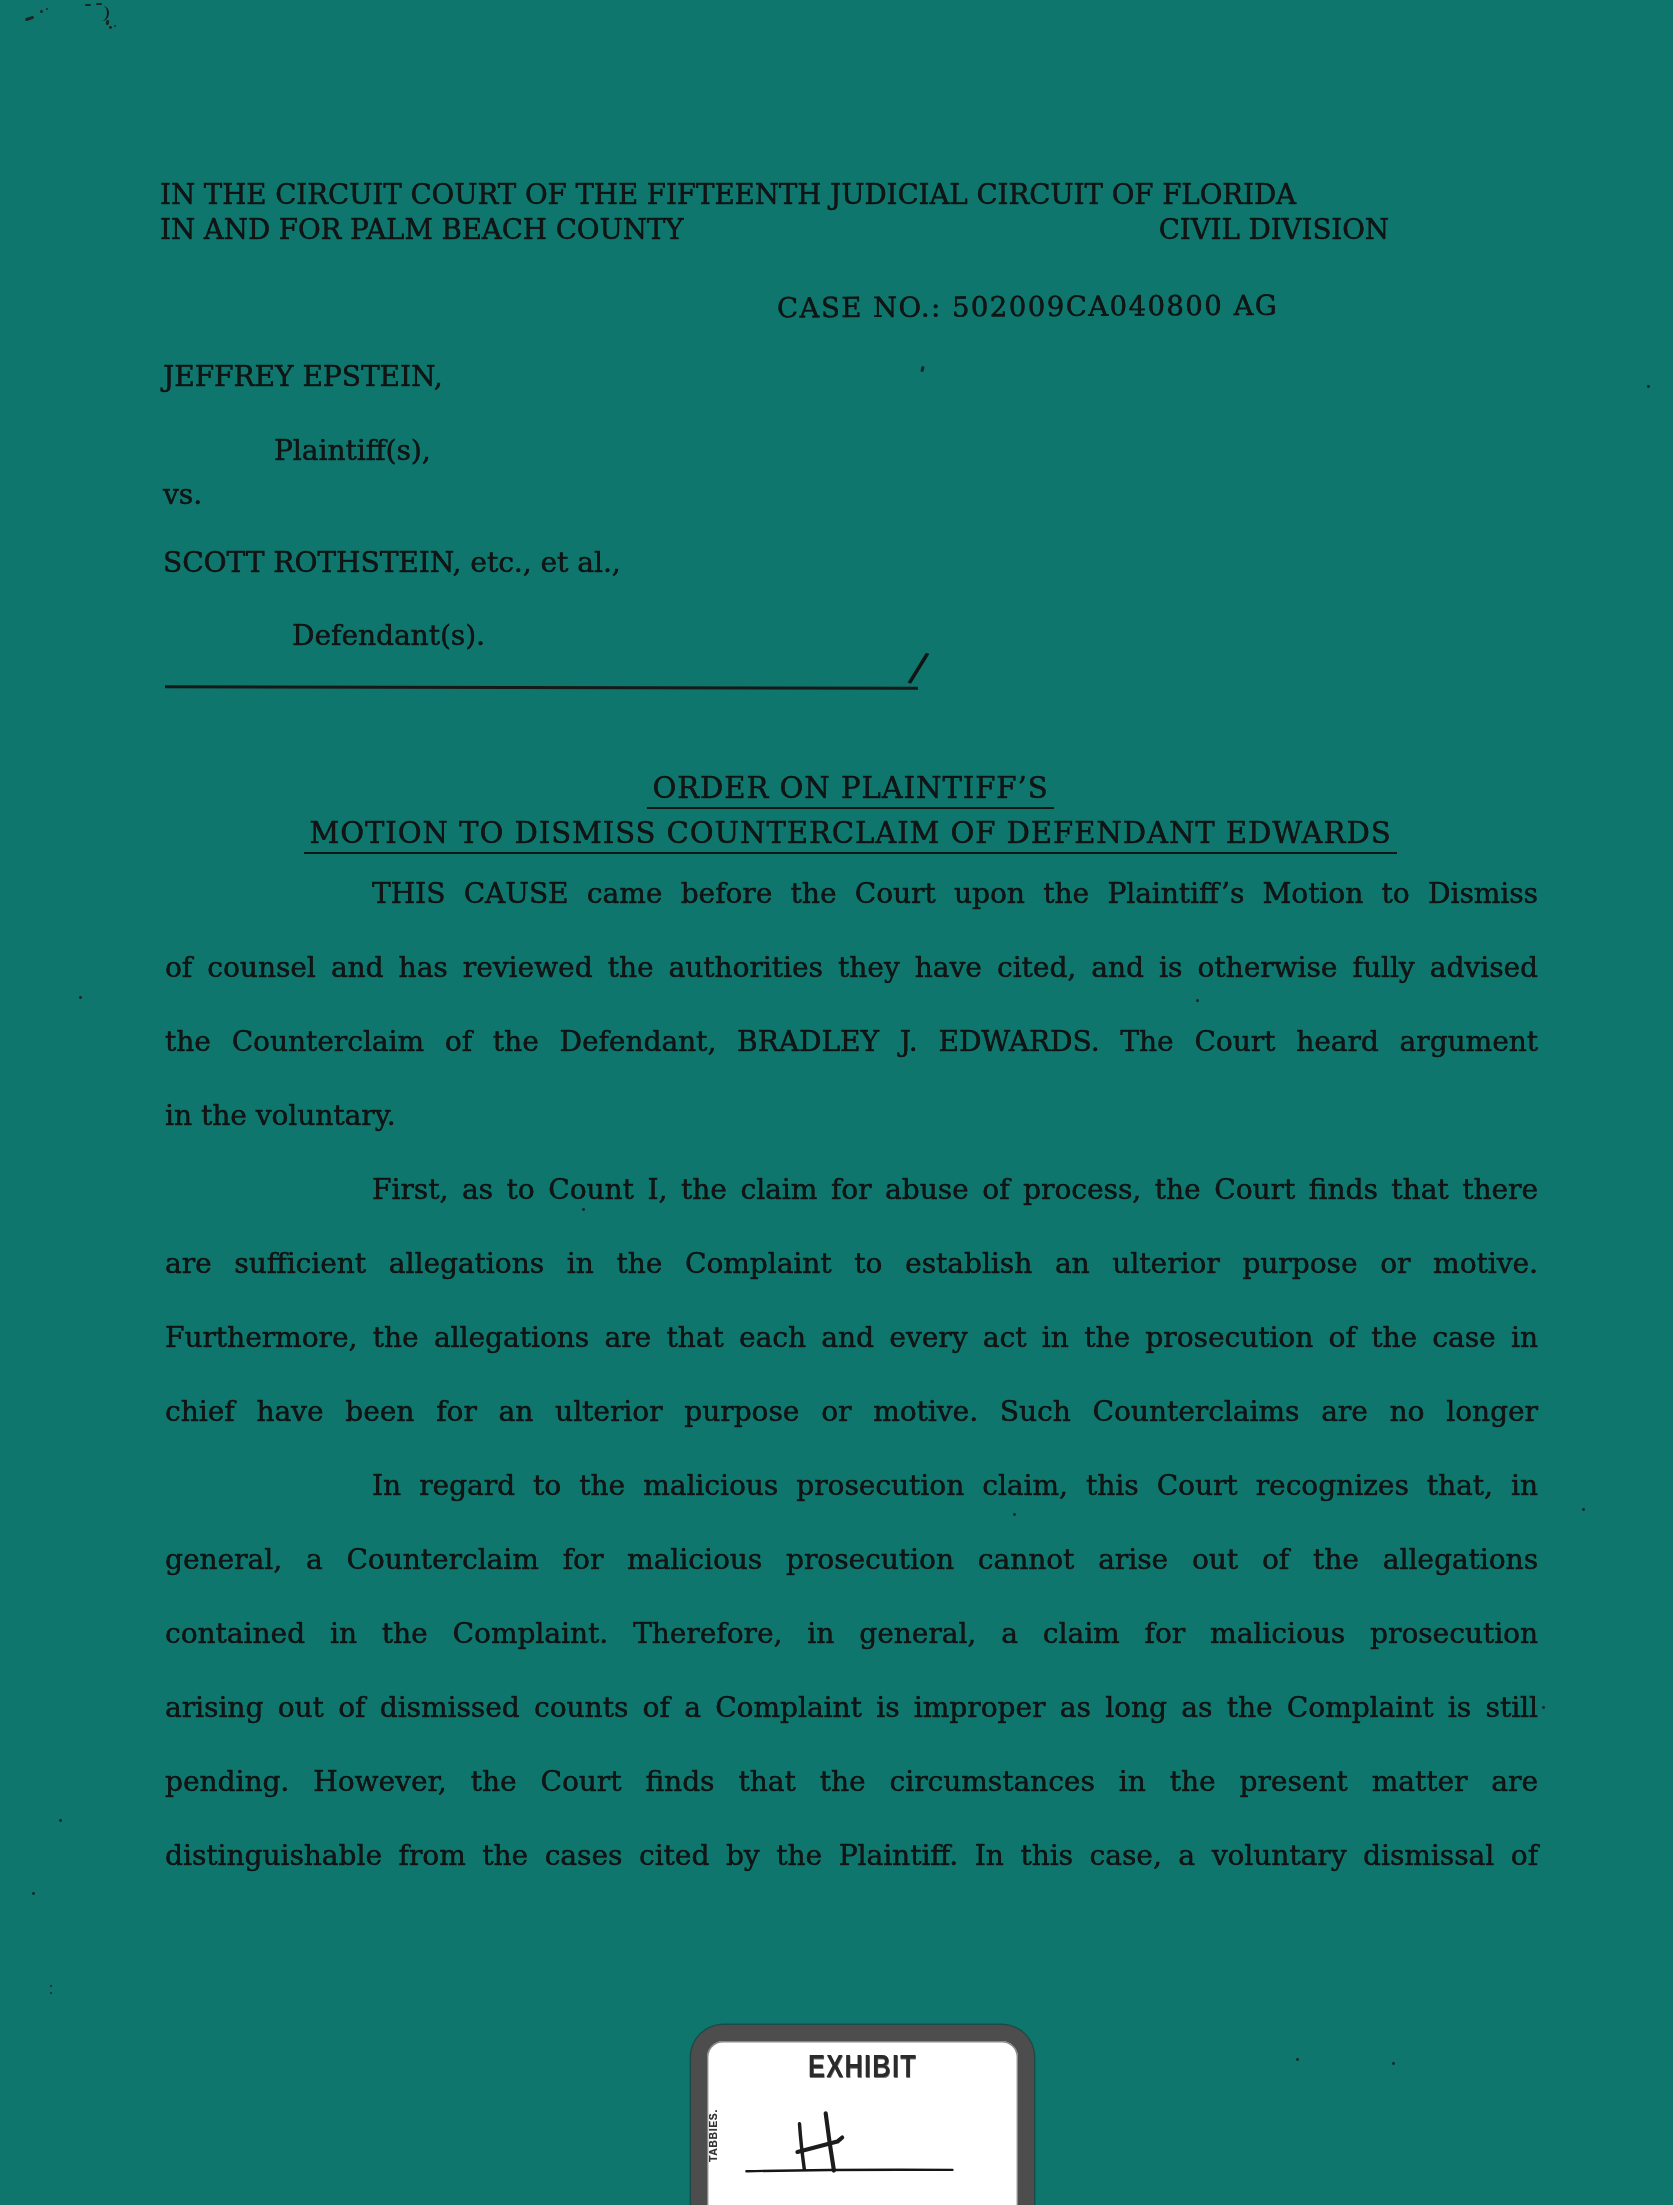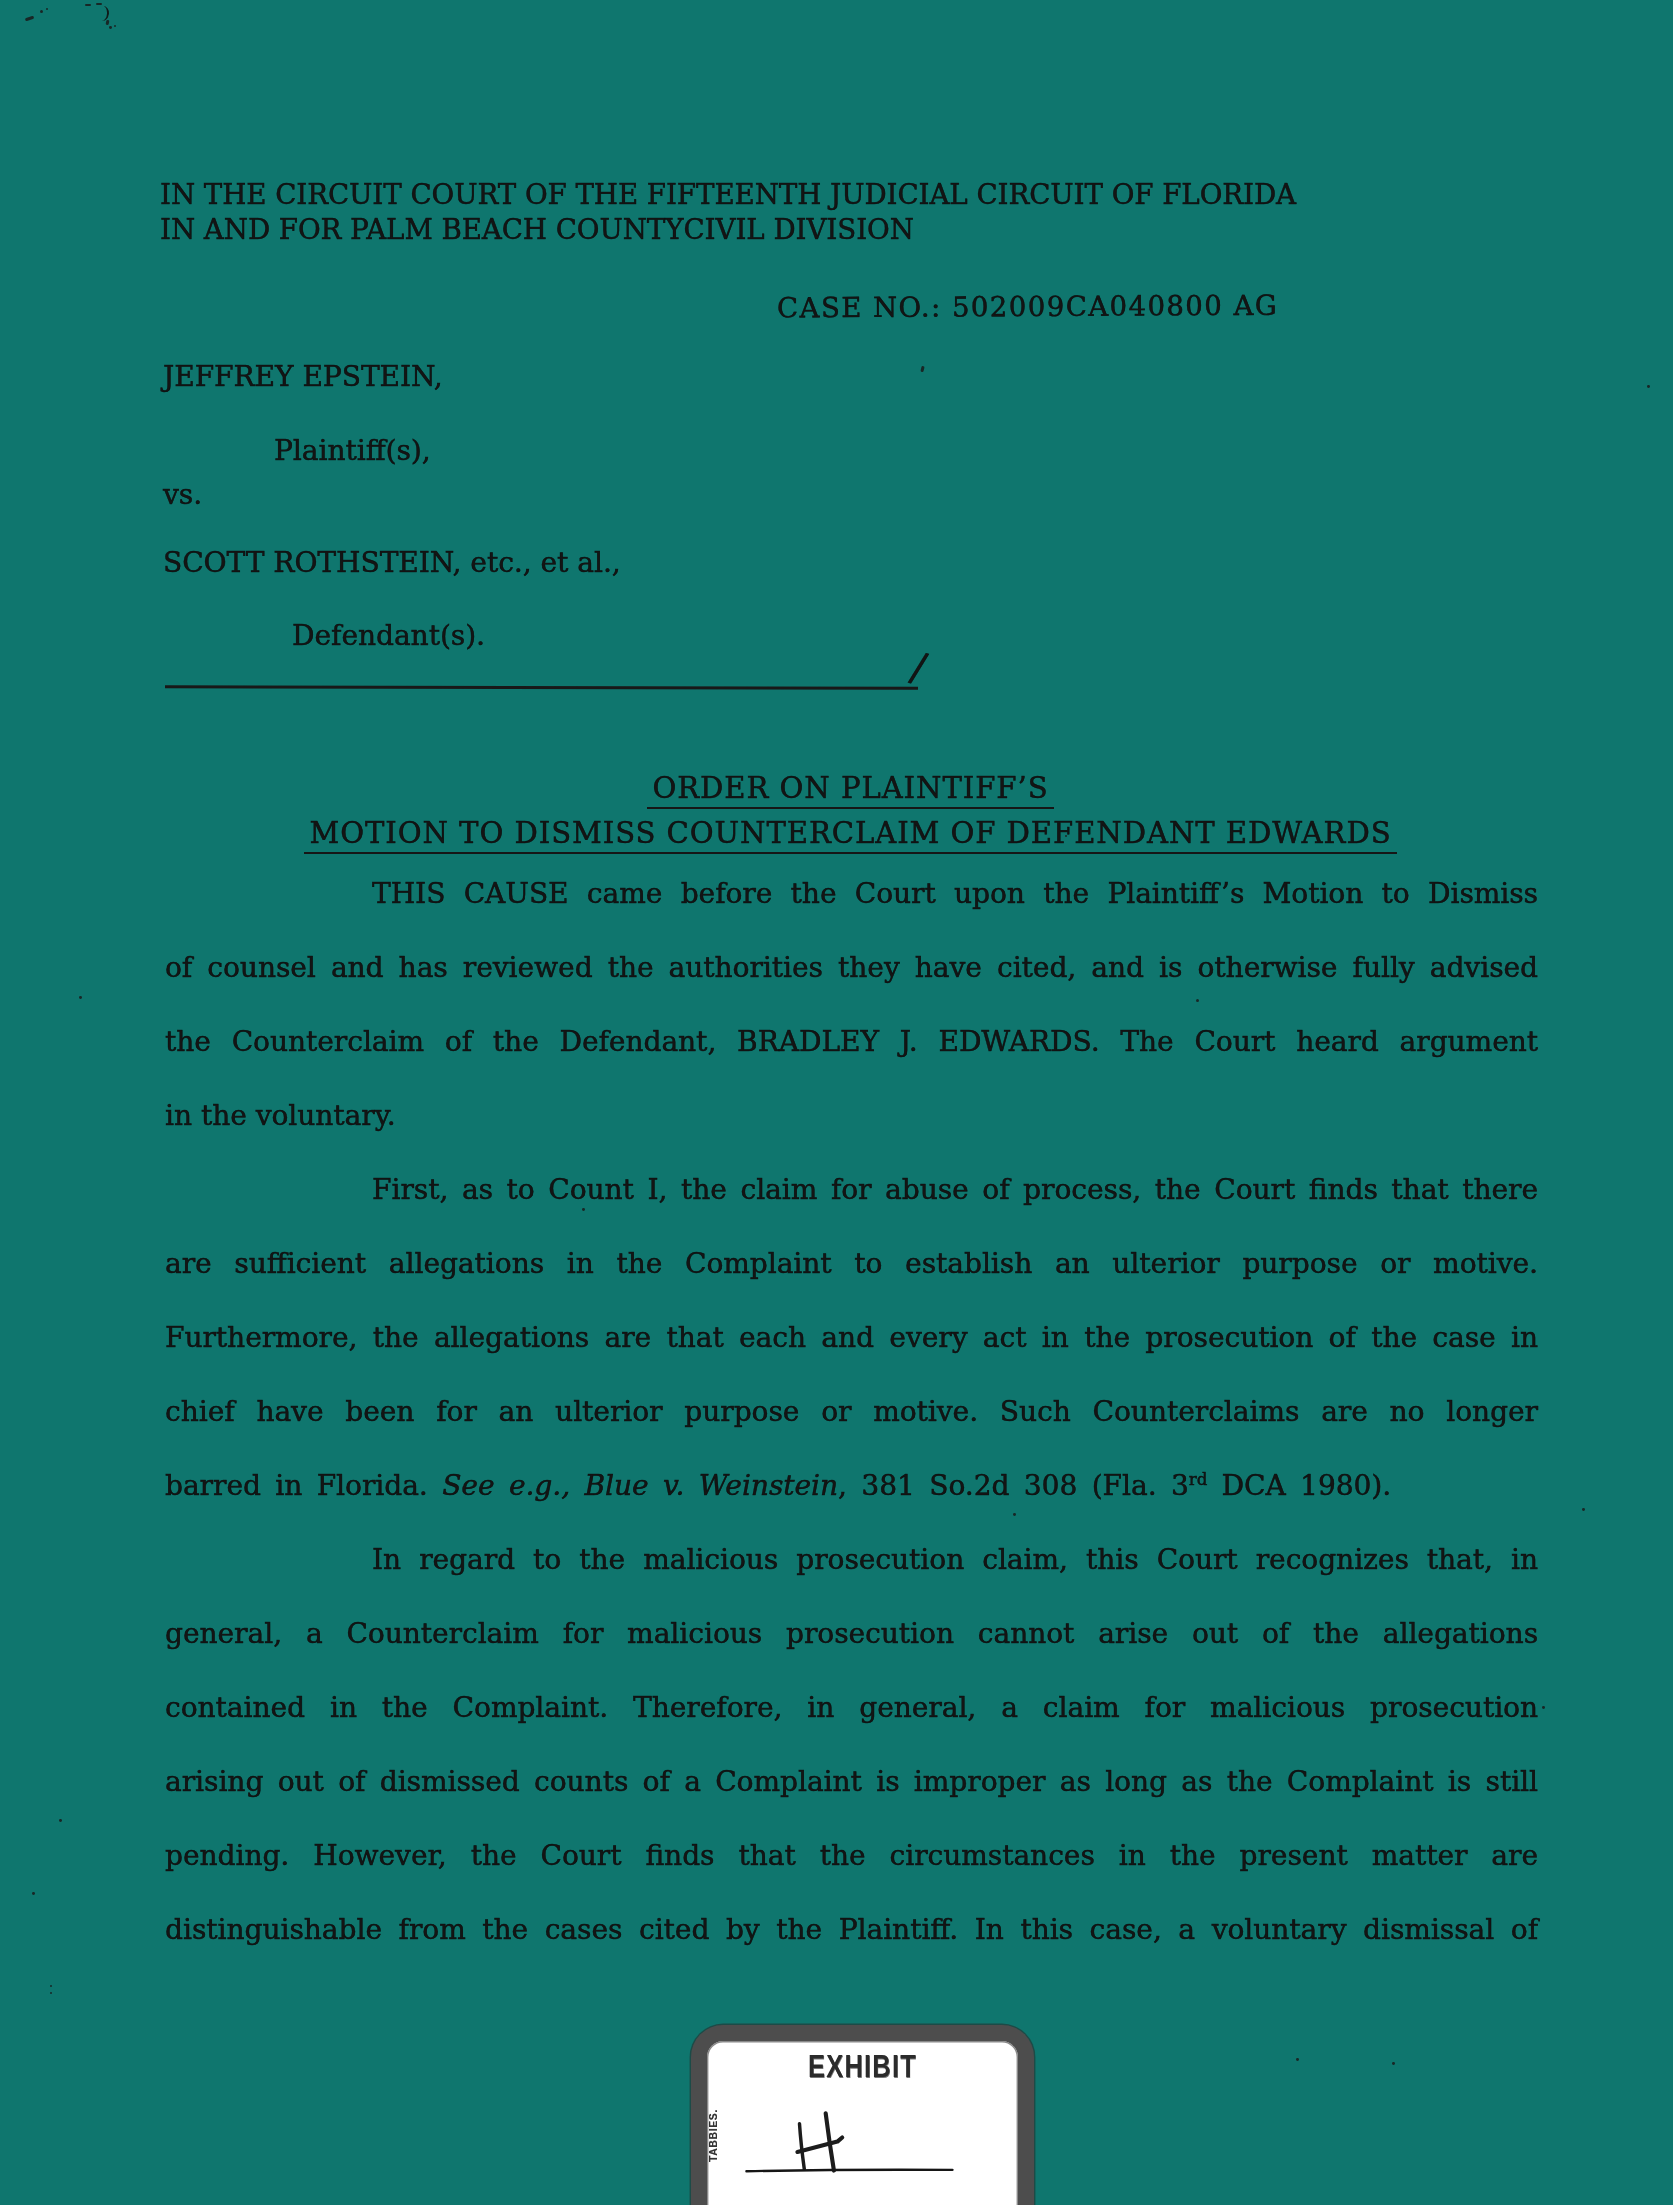--- a/index.html
+++ b/index.html
@@ -11,21 +11,21 @@
     overflow: hidden;
     font-family: "DejaVu Serif", serif;
     color: #141414;
     -webkit-text-stroke: 0.4px rgba(10,10,10,0.8);
     text-shadow: 0.3px 0.3px 0.4px rgba(0,0,0,0.45);
   }
   .abs { position: absolute; white-space: nowrap; }
   .hdr { font-size: 27.6px; }
   .hdr-row2 {
     left: 160px; top: 213px; width: 1229px;
-    display: flex; justify-content: flex-start;
+    display: flex; justify-content: space-between; gap: 32px;
   }
   .case-line { left: 777px; top: 290px; font-size: 27.6px; letter-spacing: 1.4px; transform: rotate(-0.3deg); }
   .cap { font-size: 28px; }
   .cap-sep-line {
     left: 165px; top: 686px; width: 753px; height: 2.8px;
     background: #181818; transform: rotate(0.12deg);
   }
   .cap-slash { left: 912px; top: 644px; font-size: 40px; transform: rotate(14deg); }
   .title-row { left: 165px; width: 1371px; text-align: center; font-size: 29px; letter-spacing: 1px; }
   .title-row .ul { display: inline-block; border-bottom: 2.1px solid #161616; padding: 0 5.5px 2.1px 5.5px; }
@@ -125,21 +125,20 @@
 
   <div class="abs bodytext">
     <div class="bl ind">THIS CAUSE came before the Court upon the Plaintiff’s Motion to Dismiss</div>
     <div class="bl">of counsel and has reviewed the authorities they have cited, and is otherwise fully advised</div>
     <div class="bl">the Counterclaim of the Defendant, BRADLEY J. EDWARDS.  The Court heard argument</div>
     <div class="bl short">in the voluntary.</div>
     <div class="bl ind">First, as to Count I, the claim for abuse of process, the Court finds that there</div>
     <div class="bl">are sufficient allegations in the Complaint to establish an ulterior purpose or motive.</div>
     <div class="bl">Furthermore, the allegations are that each and every act in the prosecution of the case in</div>
     <div class="bl">chief have been for an ulterior purpose or motive.  Such Counterclaims are no longer</div>
-    <div class="bl short cite"><span>barred in Florida.  </span><span class="it">See e.g., Blue v. Weinstein</span><span>, 381 So.2d 308 (Fla. 3</span><span class="sup">rd</span><span> DCA 1980).</span></div>
     <div class="bl ind">In regard to the malicious prosecution claim, this Court recognizes that, in</div>
     <div class="bl">general, a Counterclaim for malicious prosecution cannot arise out of the allegations</div>
     <div class="bl">contained in the Complaint.  Therefore, in general, a claim for malicious prosecution</div>
     <div class="bl">arising out of dismissed counts of a Complaint is improper as long as the Complaint is still</div>
     <div class="bl">pending.  However, the Court finds that the circumstances in the present matter are</div>
     <div class="bl">distinguishable from the cases cited by the Plaintiff.  In this case, a voluntary dismissal of</div>
   </div>
 
   <div class="stamp">
     <div class="stamp-label">EXHIBIT</div>

